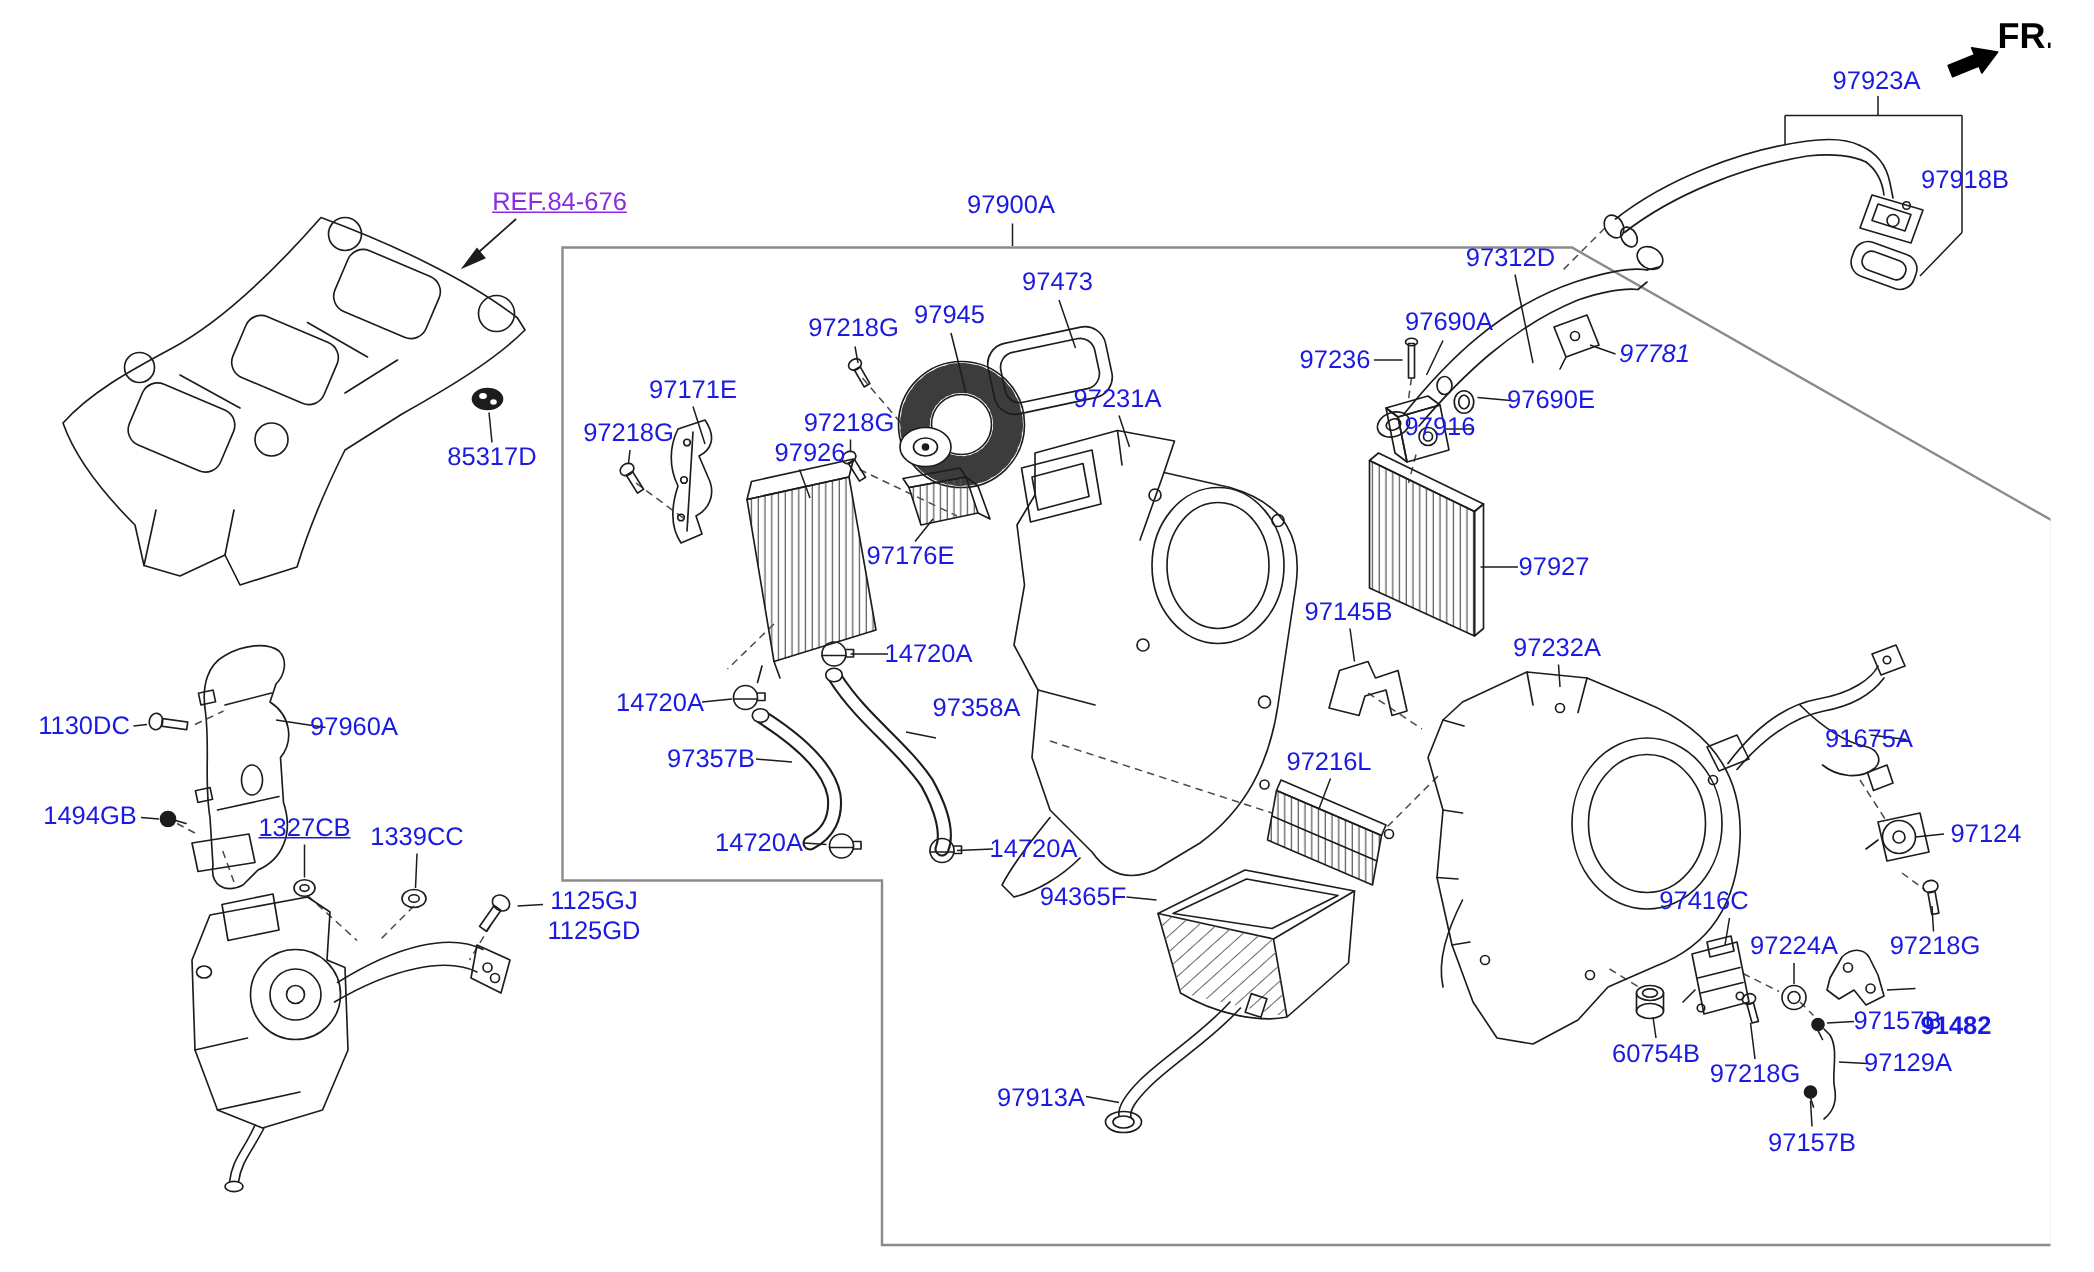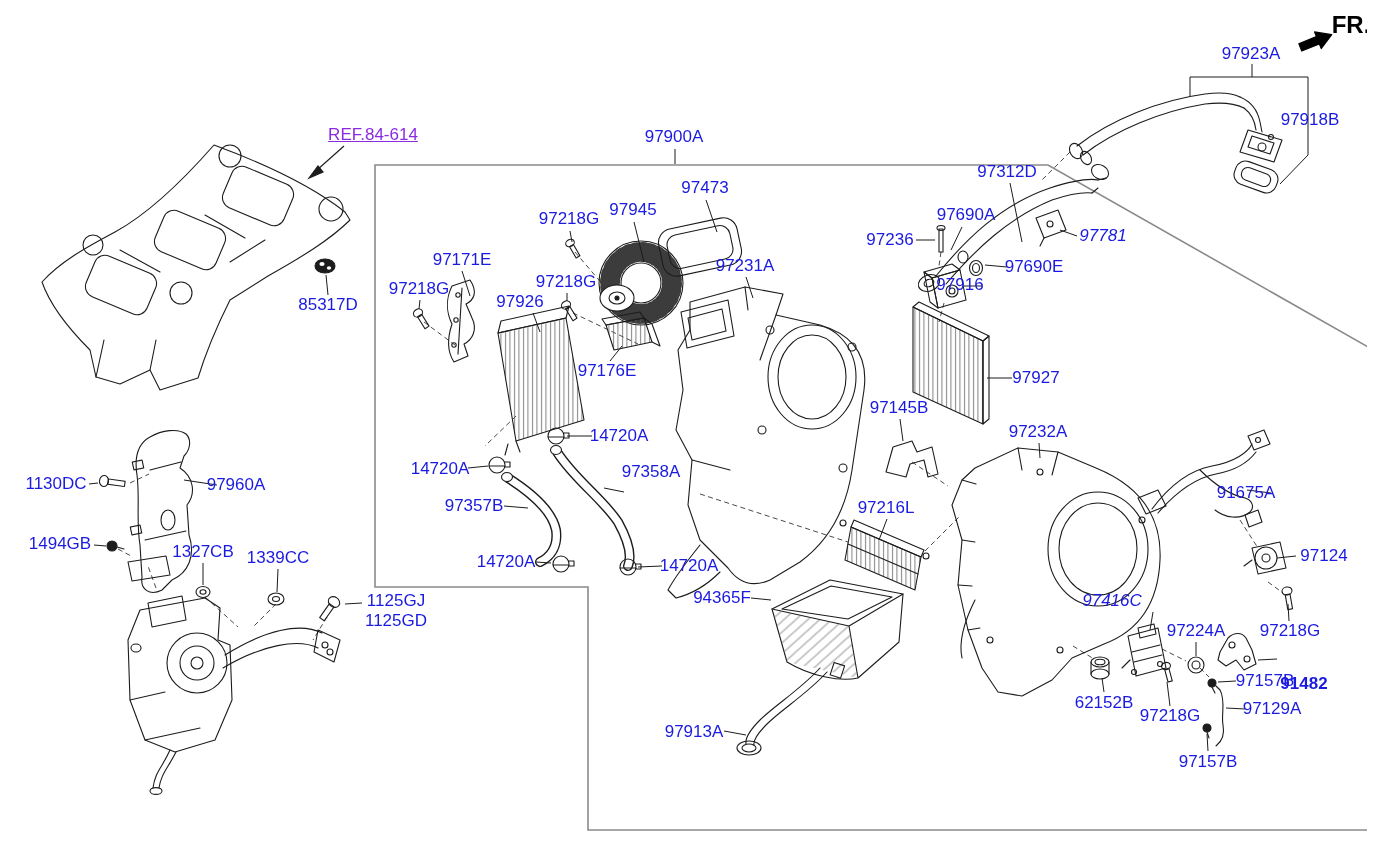--- a/index.html
+++ b/index.html
@@ -432,65 +432,65 @@
     <path d="M1252,64 L1252,77 M1190,77 L1308,77 M1190,77 L1190,96 M1308,77 L1308,155 M1308,155 L1280,184"></path>
     <g stroke-width="1.2">
       <path d="M344,146 L317,170"></path>
       <polygon points="309,178 318,166 323,172" fill="#1c1c1c" stroke="#1c1c1c"></polygon>
     </g>
   </g>
 </svg>
 
 <div id="labels">
       <div class="label fr" style="left: 1351px; top: 25px;">FR.</div>
-      <div class="label ref" style="left: 373px; top: 135px;">REF.84-614</div>
+      <div class="label ref" style="left: 373px; top: 135px;">REF.84-676</div>
       <div class="label" style="left: 1251px; top: 54px;">97923A</div>
       <div class="label" style="left: 1310px; top: 120px;">97918B</div>
       <div class="label" style="left: 674px; top: 137px;">97900A</div>
       <div class="label" style="left: 705px; top: 188px; text-align: right;">97473</div>
       <div class="label" style="left: 633px; top: 210px;">97945</div>
       <div class="label" style="left: 569px; top: 219px;">97218G</div>
       <div class="label" style="left: 1007px; top: 172px;">97312D</div>
       <div class="label" style="left: 966px; top: 215px;">97690A</div>
       <div class="label" style="left: 890px; top: 240px;">97236</div>
       <div class="label" style="left: 1103px; top: 236px; font-style: italic;">97781</div>
       <div class="label" style="left: 1034px; top: 267px;">97690E</div>
       <div class="label" style="left: 960px; top: 285px;">97916</div>
       <div class="label" style="left: 462px; top: 260px; text-align: right;">97171E</div>
       <div class="label" style="left: 419px; top: 289px;">97218G</div>
-      <div class="label" style="left: 520px; top: 302px;">97926</div>
+      <div class="label" style="left: 540px; top: 302px;">97926</div>
       <div class="label" style="left: 566px; top: 282px;">97218G</div>
       <div class="label" style="left: 607px; top: 371px;">97176E</div>
       <div class="label" style="left: 745px; top: 266px;">97231A</div>
       <div class="label" style="left: 1036px; top: 378px;">97927</div>
       <div class="label" style="left: 899px; top: 408px;">97145B</div>
       <div class="label" style="left: 1038px; top: 432px;">97232A</div>
       <div class="label" style="left: 328px; top: 305px;">85317D</div>
       <div class="label" style="left: 619px; top: 436px;">14720A</div>
       <div class="label" style="left: 440px; top: 469px;">14720A</div>
       <div class="label" style="left: 474px; top: 506px;">97357B</div>
       <div class="label" style="left: 651px; top: 472px;">97358A</div>
       <div class="label" style="left: 506px; top: 562px;">14720A</div>
       <div class="label" style="left: 689px; top: 566px;">14720A</div>
       <div class="label" style="left: 56px; top: 484px;">1130DC</div>
       <div class="label" style="left: 236px; top: 485px;">97960A</div>
       <div class="label" style="left: 60px; top: 544px;">1494GB</div>
-      <div class="label" style="left: 203px; top: 552px;">1327CB</div>
+      <div class="label" style="left: 203px; top: 552px; text-decoration: underline;">1327CB</div>
       <div class="label" style="left: 278px; top: 558px;">1339CC</div>
       <div class="label" style="left: 396px; top: 601px;">1125GJ</div>
       <div class="label" style="left: 396px; top: 621px;">1125GD</div>
       <div class="label" style="left: 886px; top: 508px;">97216L</div>
       <div class="label" style="left: 722px; top: 598px;">94365F</div>
       <div class="label" style="left: 694px; top: 732px;">97913A</div>
       <div class="label" style="left: 1246px; top: 493px;">91675A</div>
       <div class="label" style="left: 1324px; top: 556px;">97124</div>
-      <div class="label" style="left: 1112px; top: 601px; font-style: italic;">97416C</div>
+      <div class="label" style="left: 1136px; top: 601px;">97416C</div>
       <div class="label" style="left: 1196px; top: 631px;">97224A</div>
       <div class="label" style="left: 1290px; top: 631px;">97218G</div>
       <div class="label" style="left: 1304px; top: 684px; font-weight: bold;">91482</div>
       <div class="label" style="left: 1265px; top: 681px;">97157B</div>
-      <div class="label" style="left: 1104px; top: 703px;">62152B</div>
+      <div class="label" style="left: 1104px; top: 703px;">60754B</div>
       <div class="label" style="left: 1170px; top: 716px;">97218G</div>
       <div class="label" style="left: 1272px; top: 709px;">97129A</div>
       <div class="label" style="left: 1208px; top: 762px;">97157B</div>
     </div>
 
 </div>
 
 </body></html>

